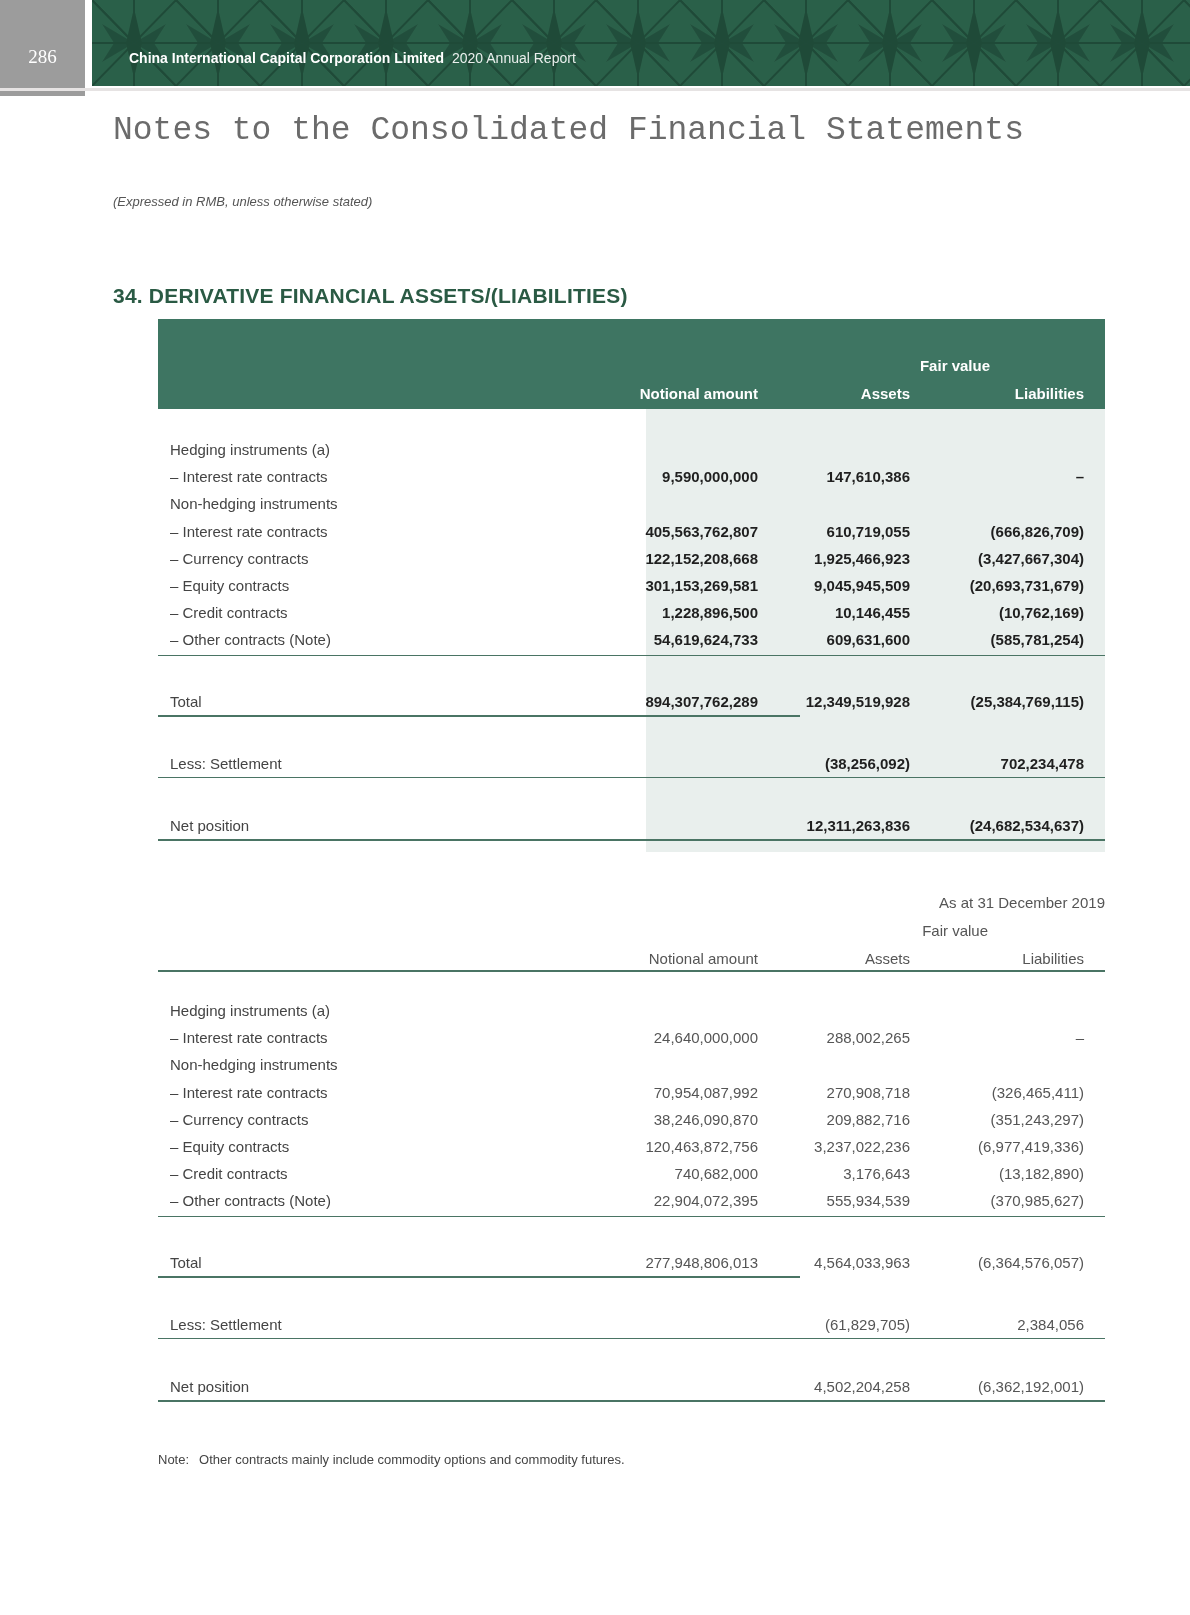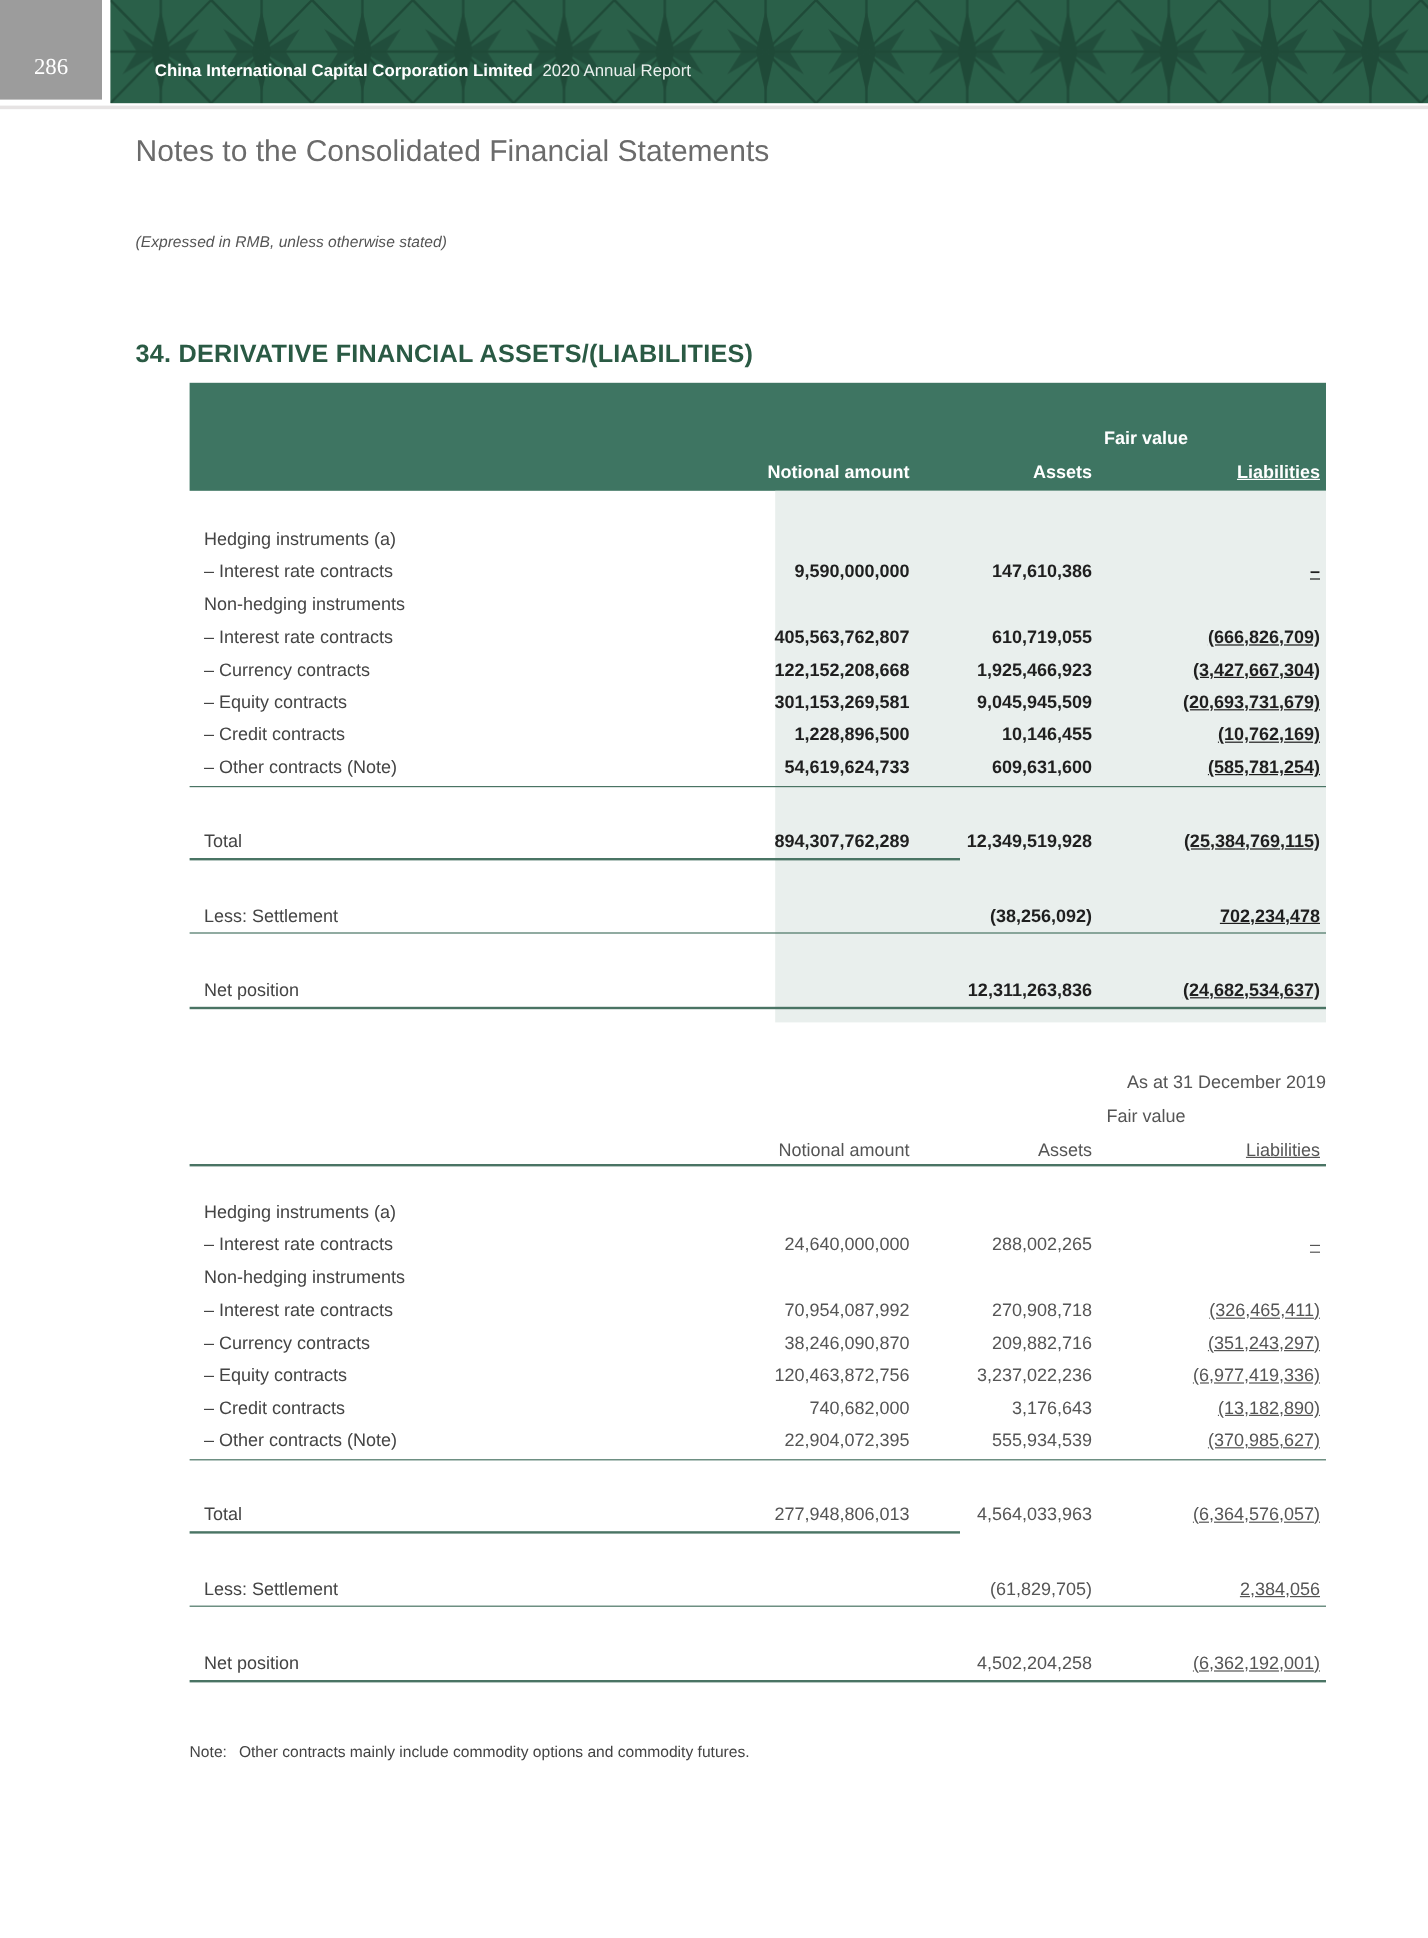--- a/index.html
+++ b/index.html
@@ -1,40 +1,40 @@
 <!DOCTYPE html>
 <html><head>
 <meta charset="utf-8">
 <style>
   html, body { margin: 0; padding: 0; background: #ffffff; }
   body { width: 1190px; height: 1615px; position: relative; overflow: hidden;
          font-family: "Liberation Sans", sans-serif; color: #333; }
-  .pagebox { position: absolute; left: 0; top: 0; width: 85px; height: 83px; background: #9c9c9c; }
+  .pagebox { position: absolute; left: 0; top: 0; width: 85px; height: 96px; background: #9c9c9c; }
   .pagenum { position: absolute; left: 0; width: 85px; top: 46px; text-align: center;
              font-family: "Liberation Serif", serif; font-size: 19px; color: #fff; }
   .banner { position: absolute; left: 92px; top: 0; right: 0; height: 86px; background: #2a6049; overflow: hidden; }
   .banner svg { position: absolute; left: 0; top: 0; }
   .banner-text { position: absolute; left: 21px; top: 50px; font-size: 14px; color: #fff; white-space: nowrap; margin-left: 16px; }
   .banner-text .co { font-weight: bold; }
   .banner-text .rep { font-weight: normal; opacity: .9; margin-left: 8px; }
   .hline { position: absolute; left: 0; right: 0; top: 88px; height: 3px; background: #e6e3e3; }
-  .doc-title { position: absolute; left: 113px; top: 112px; font-family: Liberation Sans, sans-serif;
-               font-size: 25px; color: #6b6b6b; white-space: nowrap; }
+  .doc-title { position: absolute; left: 113px; top: 112px; font-family: Liberation Mono, monospace;
+               font-size: 33px; color: #6b6b6b; white-space: nowrap; }
   .subtitle { position: absolute; left: 113px; top: 194px; font-style: italic; font-size: 13px; color: #555; }
   .section-title { position: absolute; left: 113px; top: 284px; font-weight: bold; font-size: 21px;
                    color: #2a5a44; white-space: nowrap; letter-spacing: .2px; }
 
   .tbl { position: absolute; left: 158px; width: 947px; }
   .head20 { position: absolute; left: 0; top: 0; width: 947px; height: 90px; background: #3e7562; }
   .head-cell { position: absolute; font-size: 15px; white-space: nowrap; text-align: right; }
   .shade { position: absolute; left: 488px; width: 459px; background: #e9efed; }
   .row { position: absolute; left: 0; width: 947px; height: 28px; }
   .lab { position: absolute; left: 12px; top: 6px; font-size: 15px; color: #444; white-space: nowrap; }
   .num { position: absolute; top: 6px; font-size: 15px; text-align: right; white-space: nowrap; }
-  .c1 { right: 347px; } .c2 { right: 195px; } .c3 { right: 5px; text-decoration: underline; }
+  .c1 { right: 347px; } .c2 { right: 195px; } .c3 { right: 21px; }
   .bold .num { font-weight: bold; color: #1f1f1f; }
   .light .num { color: #555; }
   .rule { position: absolute; left: 0; height: 2px; background: #4a7464; }
   .note { position: absolute; left: 158px; top: 1452px; font-size: 13px; color: #444; white-space: nowrap; }
   .note .nl { margin-right: 10px; }
 </style>
 </head>
 <body>
 
 <div class="pagebox">

